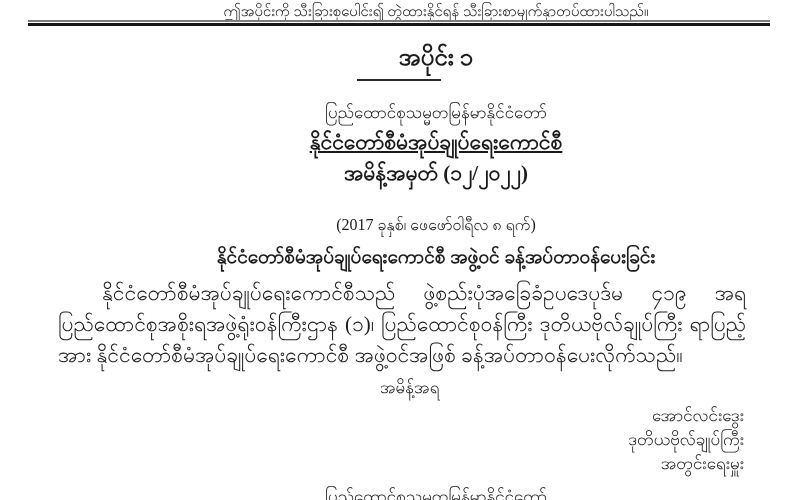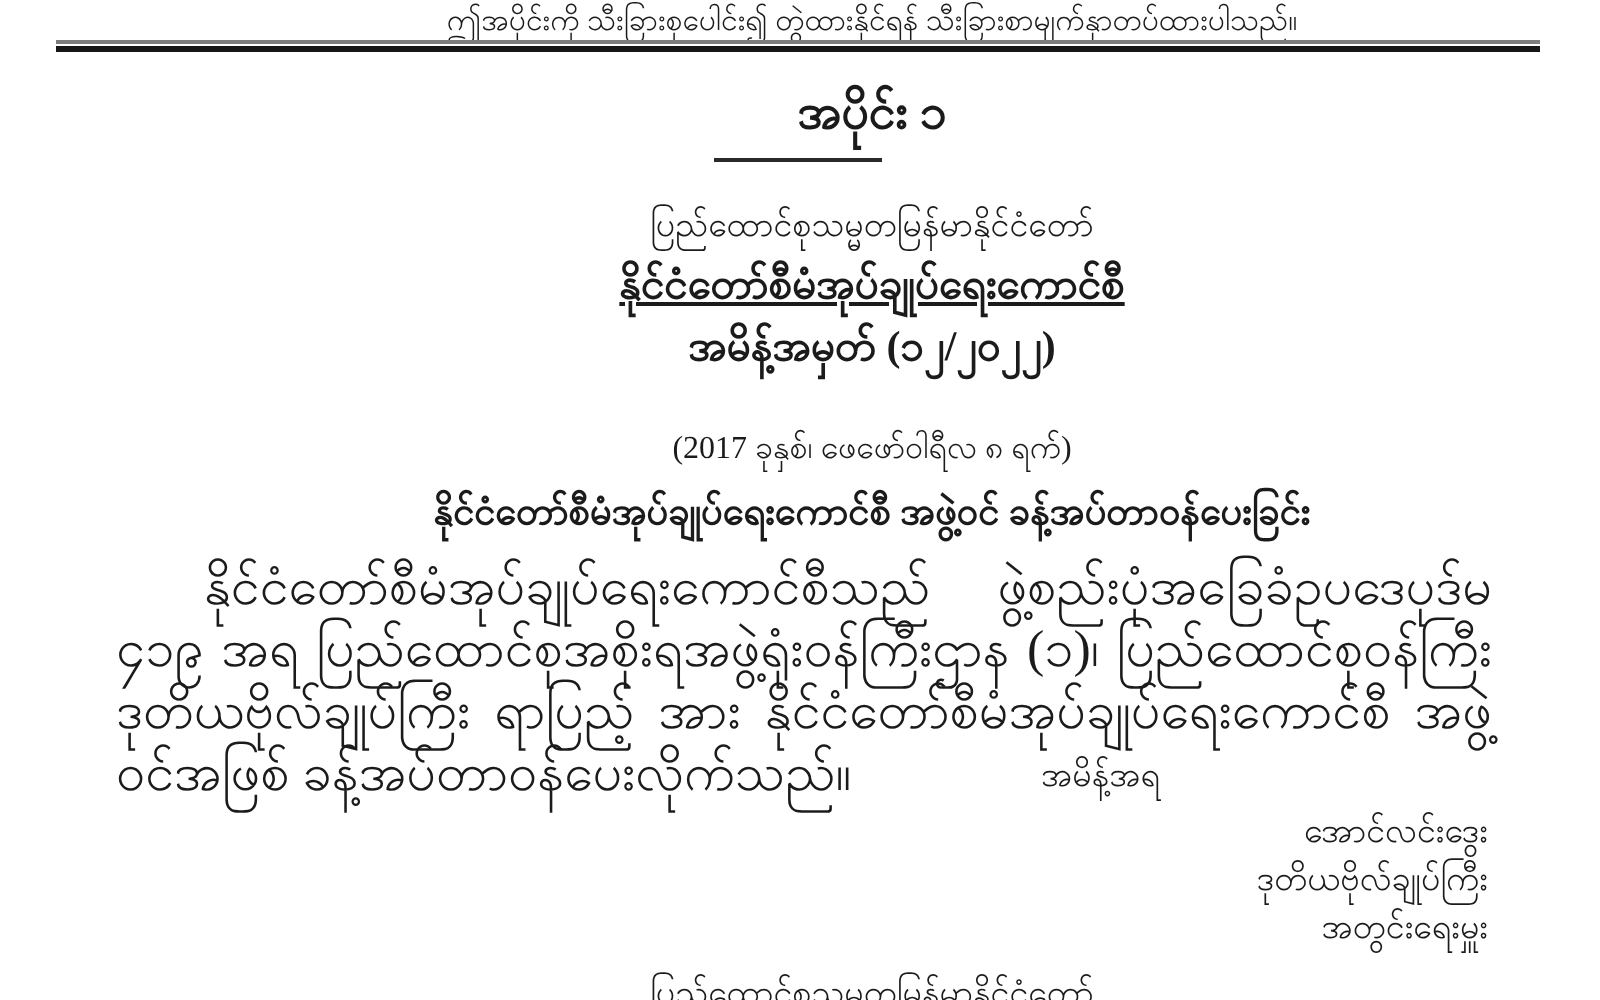--- a/index.html
+++ b/index.html
@@ -73,31 +73,31 @@
   .subject-heading {
     top: 243px;
     font-size: 19px;
     font-weight: bold;
     line-height: 28px;
   }
   .order-body {
     top: 278px;
     left: 58px;
     width: 688px;
-    font-size: 26px;
+    font-size: 21px;
     line-height: 31px;
     text-align: justify;
     text-indent: 44px;
     font-family: Liberation Serif, serif;
   }
   .by-order {
     top: 376px;
     left: 380px;
     width: 200px;
-    text-align: right;
+    text-align: left;
     font-size: 17px;
     line-height: 23px;
   }
   .signature-block {
     top: 404px;
     left: 494px;
     width: 250px;
     text-align: right;
     font-size: 17px;
   }

